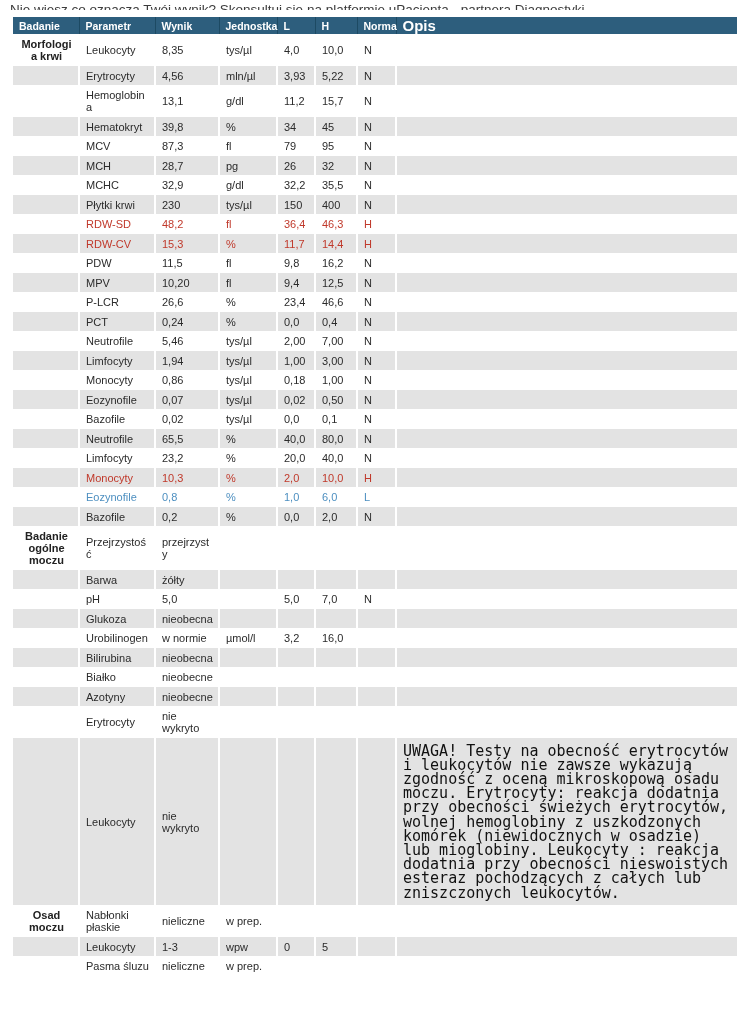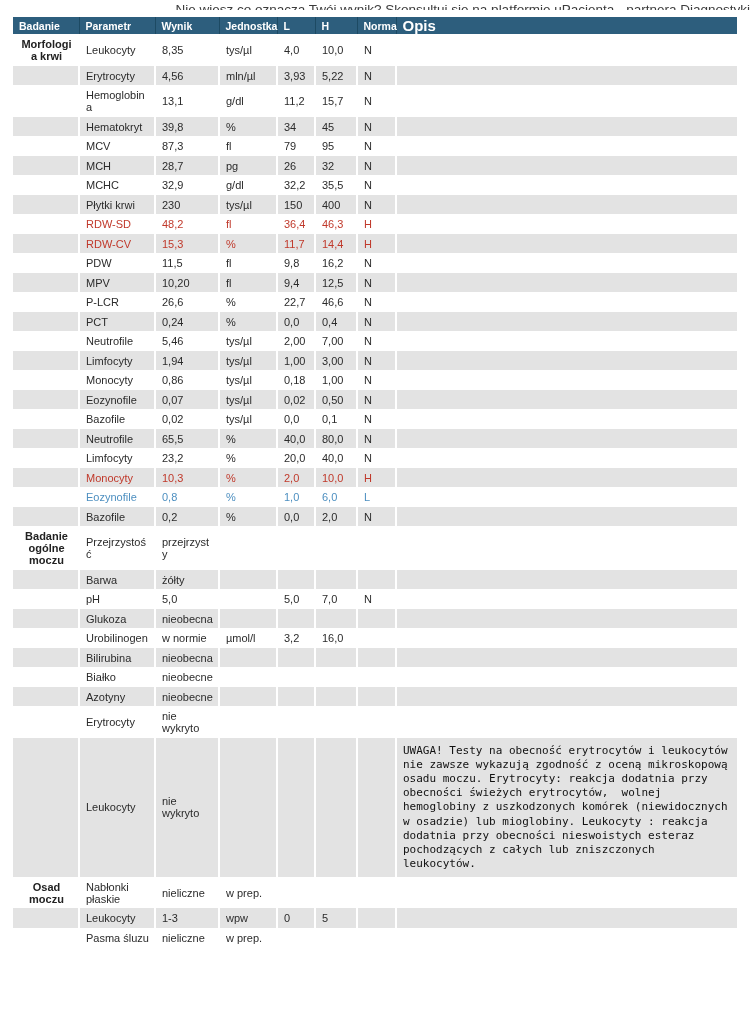--- a/index.html
+++ b/index.html
@@ -13,22 +13,21 @@
   .page {
     width: 750px;
     height: 1017px;
     overflow: hidden;
     background: #fff;
   }
   
   .top-link-wrap {
     height: 10px;
     overflow: hidden;
-    padding-left: 16px;
-    text-align: right;
+    padding-left: 10px;
   }
   .top-link {
     display: inline-block;
     margin-top: -7px;
     font-size: 13.5px;
     line-height: 16px;
     color: #3c3c3c;
     text-decoration: underline;
     white-space: nowrap;
     cursor: pointer;
@@ -74,21 +73,21 @@
   tbody td:last-child { border-right: none; }
   tbody tr:nth-child(even) td { background: var(--row-alt, #e3e3e3); }
   tbody td.col-badanie { font-weight: bold; color: #222; text-align: center; }
 
   tbody tr.high td { color: var(--high, #c0392b); }
   tbody tr.low  td { color: var(--low, #4d8fc0); }
   tbody tr.high td.col-badanie, tbody tr.low td.col-badanie { color: #222; }
 
   .mono {
     font-family: "DejaVu Sans Mono", monospace;
-    font-size: 11px;
+    font-size: 15px;
     line-height: 14.2px;
     white-space: pre-wrap;
     width: 330px;
     color: #111;
     padding: 2px 0;
   }
 </style>
 </head>
 <body>
 
@@ -240,21 +239,21 @@
           <td class="col-l">9,4</td>
           <td class="col-h">12,5</td>
           <td class="col-norma">N</td>
           <td class="col-opis"></td>
         </tr>
         <tr>
           <td class="col-badanie"></td>
           <td class="col-parametr">P-LCR</td>
           <td class="col-wynik">26,6</td>
           <td class="col-jednostka">%</td>
-          <td class="col-l">22,7</td>
+          <td class="col-l">23,4</td>
           <td class="col-h">46,6</td>
           <td class="col-norma">N</td>
           <td class="col-opis"></td>
         </tr>
         <tr>
           <td class="col-badanie"></td>
           <td class="col-parametr">PCT</td>
           <td class="col-wynik">0,24</td>
           <td class="col-jednostka">%</td>
           <td class="col-l">0,0</td>

